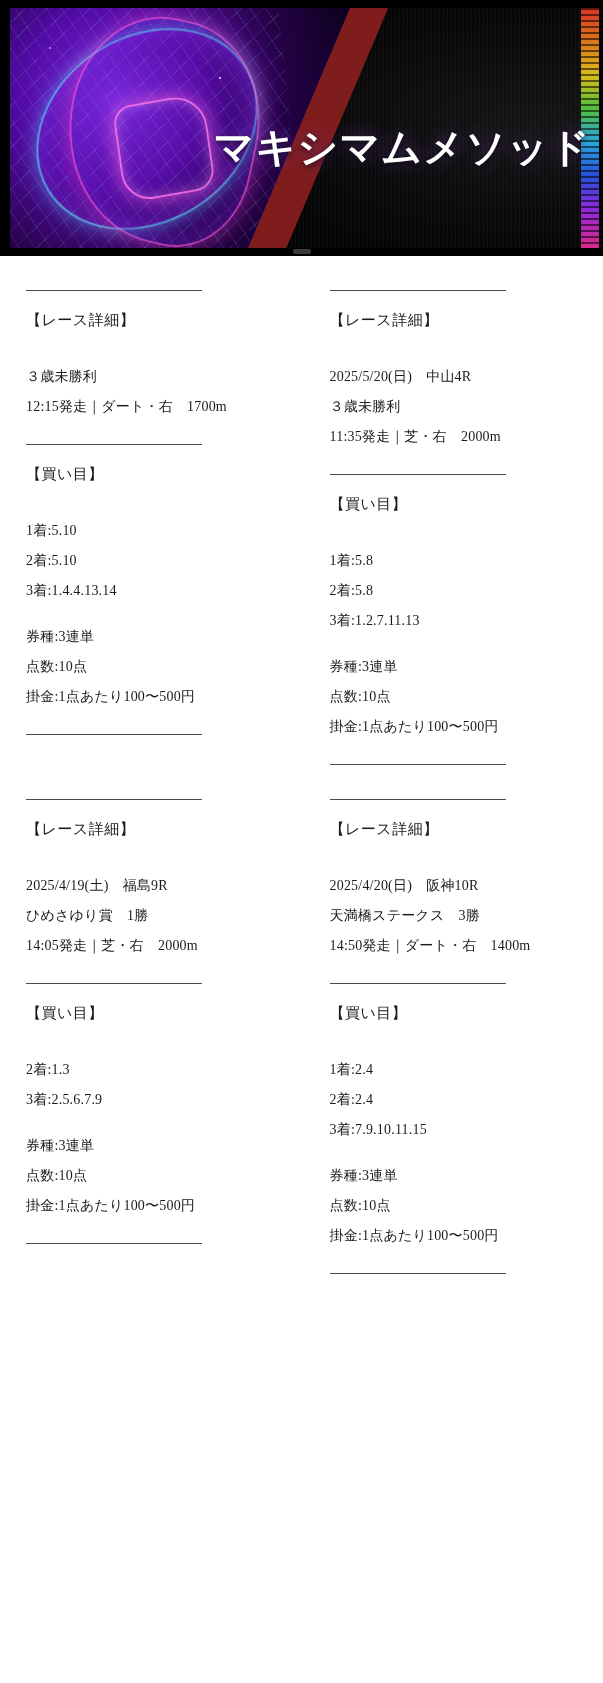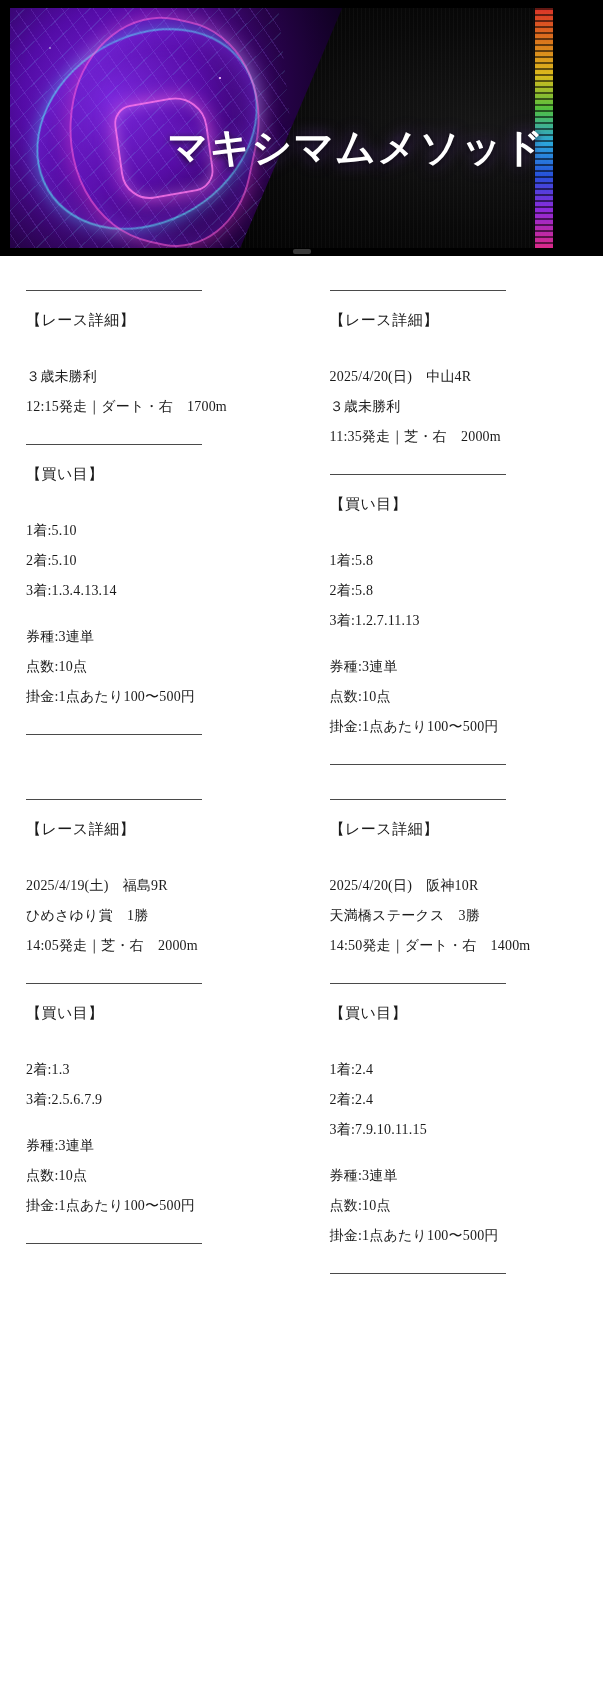--- a/index.html
+++ b/index.html
@@ -21,24 +21,24 @@
     position: relative;
     width: 603px;
     height: 256px;
     overflow: hidden;
     background: #000;
   }
   .hero-inner {
     position: absolute;
     left: 10px;
     top: 8px;
-    width: 543px;
+    width: 589px;
     height: 240px;
     overflow: hidden;
-    background: #14532d;
+    background: #7f1d1d;
   }
   .hero-left {
     position: absolute;
     left: 0; top: 0;
     width: 340px; height: 240px;
     background:
       radial-gradient(circle at 30% 38%, rgba(120,40,220,0.95) 0%, rgba(80,10,160,0.85) 32%, rgba(30,0,60,0.9) 62%, rgba(5,0,15,1) 100%),
       linear-gradient(120deg, #5b11c9 0%, #8a1fd6 45%, #2b0558 100%);
     clip-path: polygon(0 0, 100% 0, 70% 100%, 0 100%);
   }
@@ -204,33 +204,33 @@
       <div class="rule"></div>
       <div class="section-title">【レース詳細】</div>
       <div class="gap-lg"></div>
       <div class="line">３歳未勝利</div>
       <div class="line">12:15発走｜ダート・右　1700m</div>
       <div class="rule"></div>
       <div class="section-title">【買い目】</div>
       <div class="gap-lg"></div>
       <div class="line">1着:5.10</div>
       <div class="line">2着:5.10</div>
-      <div class="line">3着:1.3.4.13.14</div>
+      <div class="line">3着:1.4.4.13.14</div>
       <div class="gap-md"></div>
       <div class="line">券種:3連単</div>
       <div class="line">点数:10点</div>
       <div class="line">掛金:1点あたり100〜500円</div>
       <div class="rule"></div>
     </div>
 
     <div class="col right">
       <div class="rule"></div>
       <div class="section-title">【レース詳細】</div>
       <div class="gap-lg"></div>
-      <div class="line">2025/4/20(日)　中山4R</div>
+      <div class="line">2025/5/20(日)　中山4R</div>
       <div class="line">３歳未勝利</div>
       <div class="line">11:35発走｜芝・右　2000m</div>
       <div class="rule"></div>
       <div class="section-title">【買い目】</div>
       <div class="gap-lg"></div>
       <div class="line">1着:5.8</div>
       <div class="line">2着:5.8</div>
       <div class="line">3着:1.2.7.11.13</div>
       <div class="gap-md"></div>
       <div class="line">券種:3連単</div>

